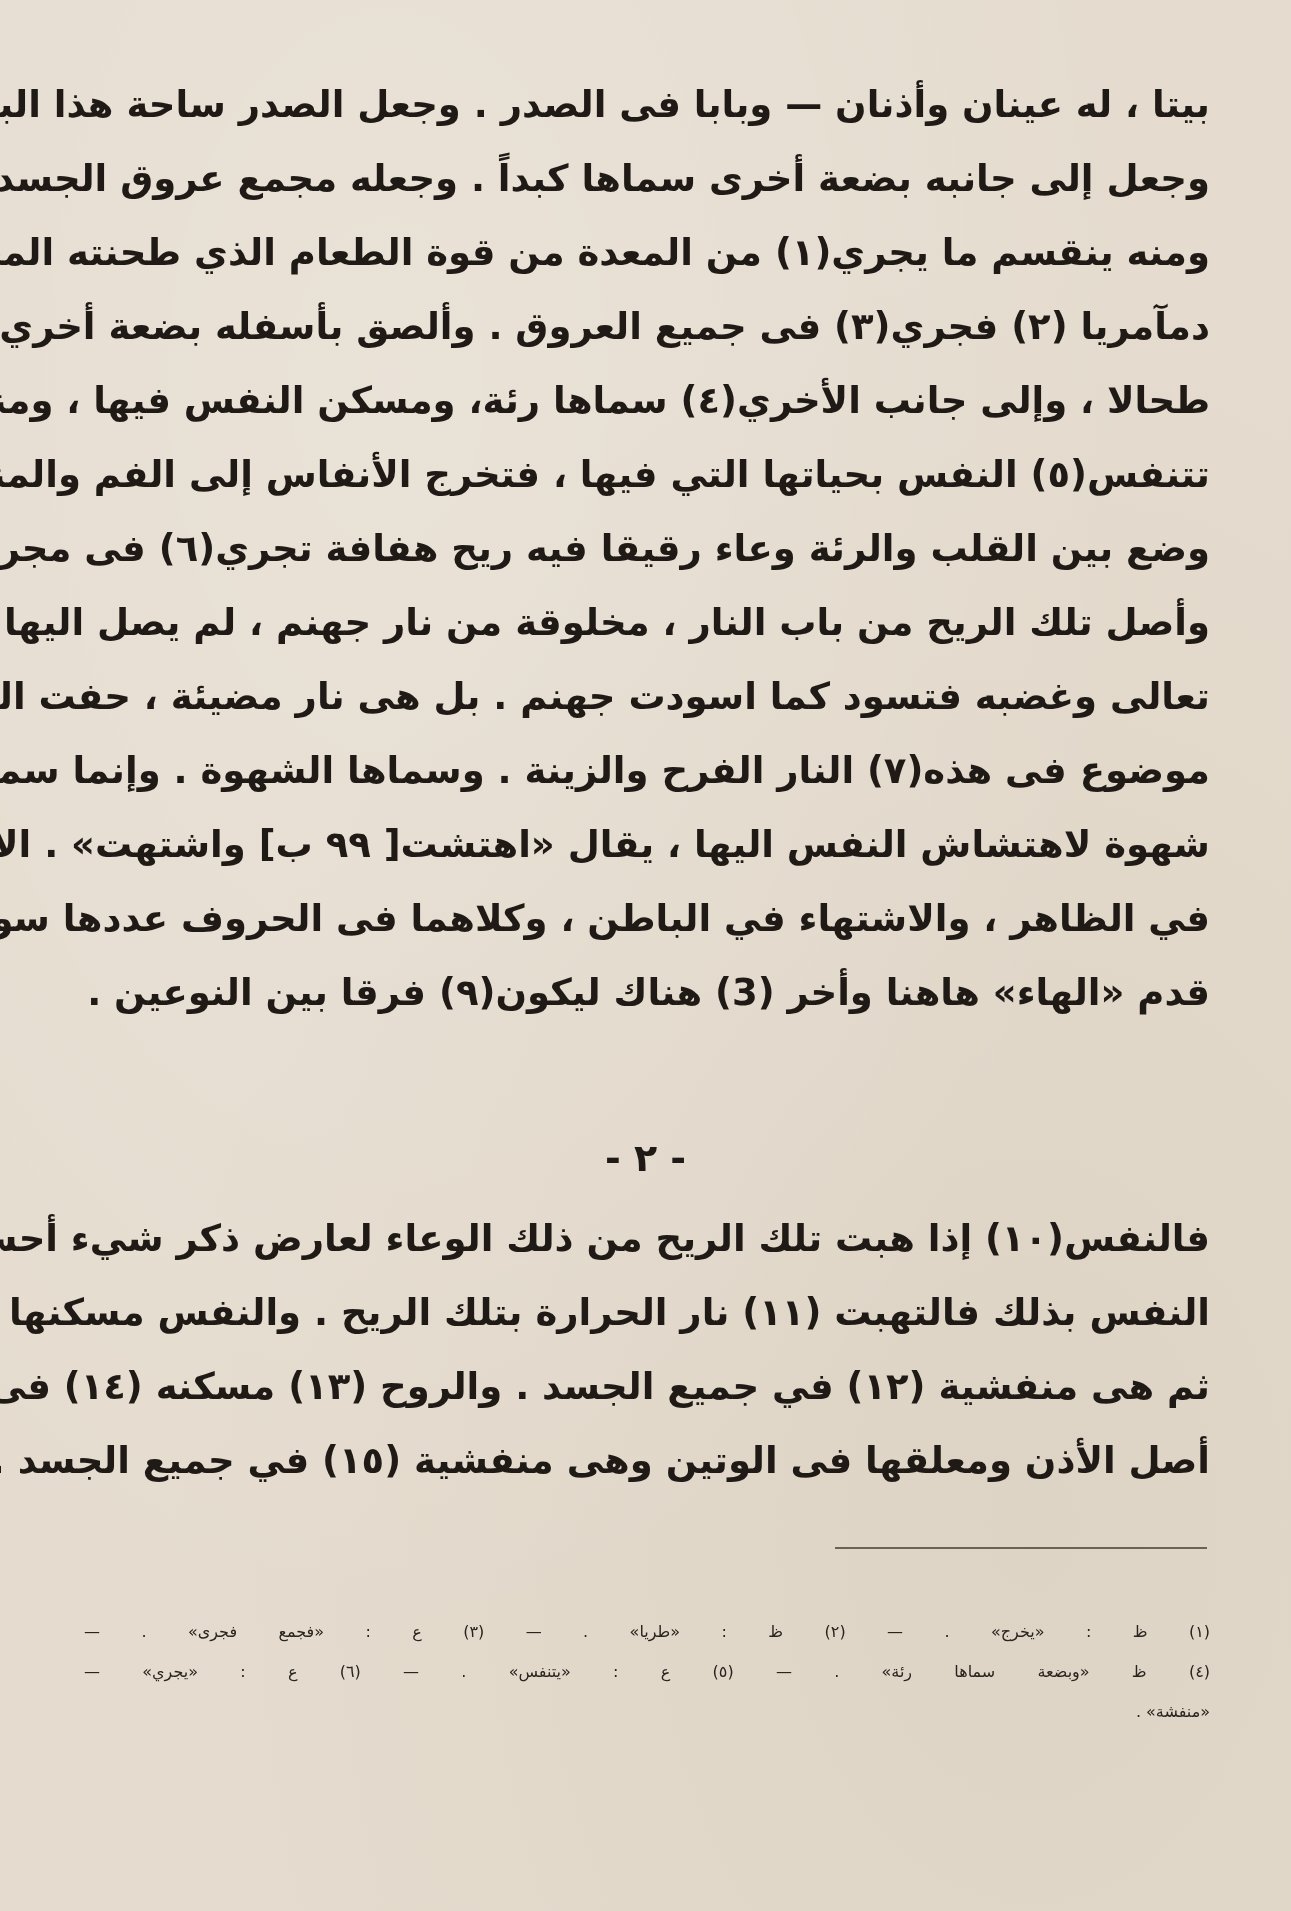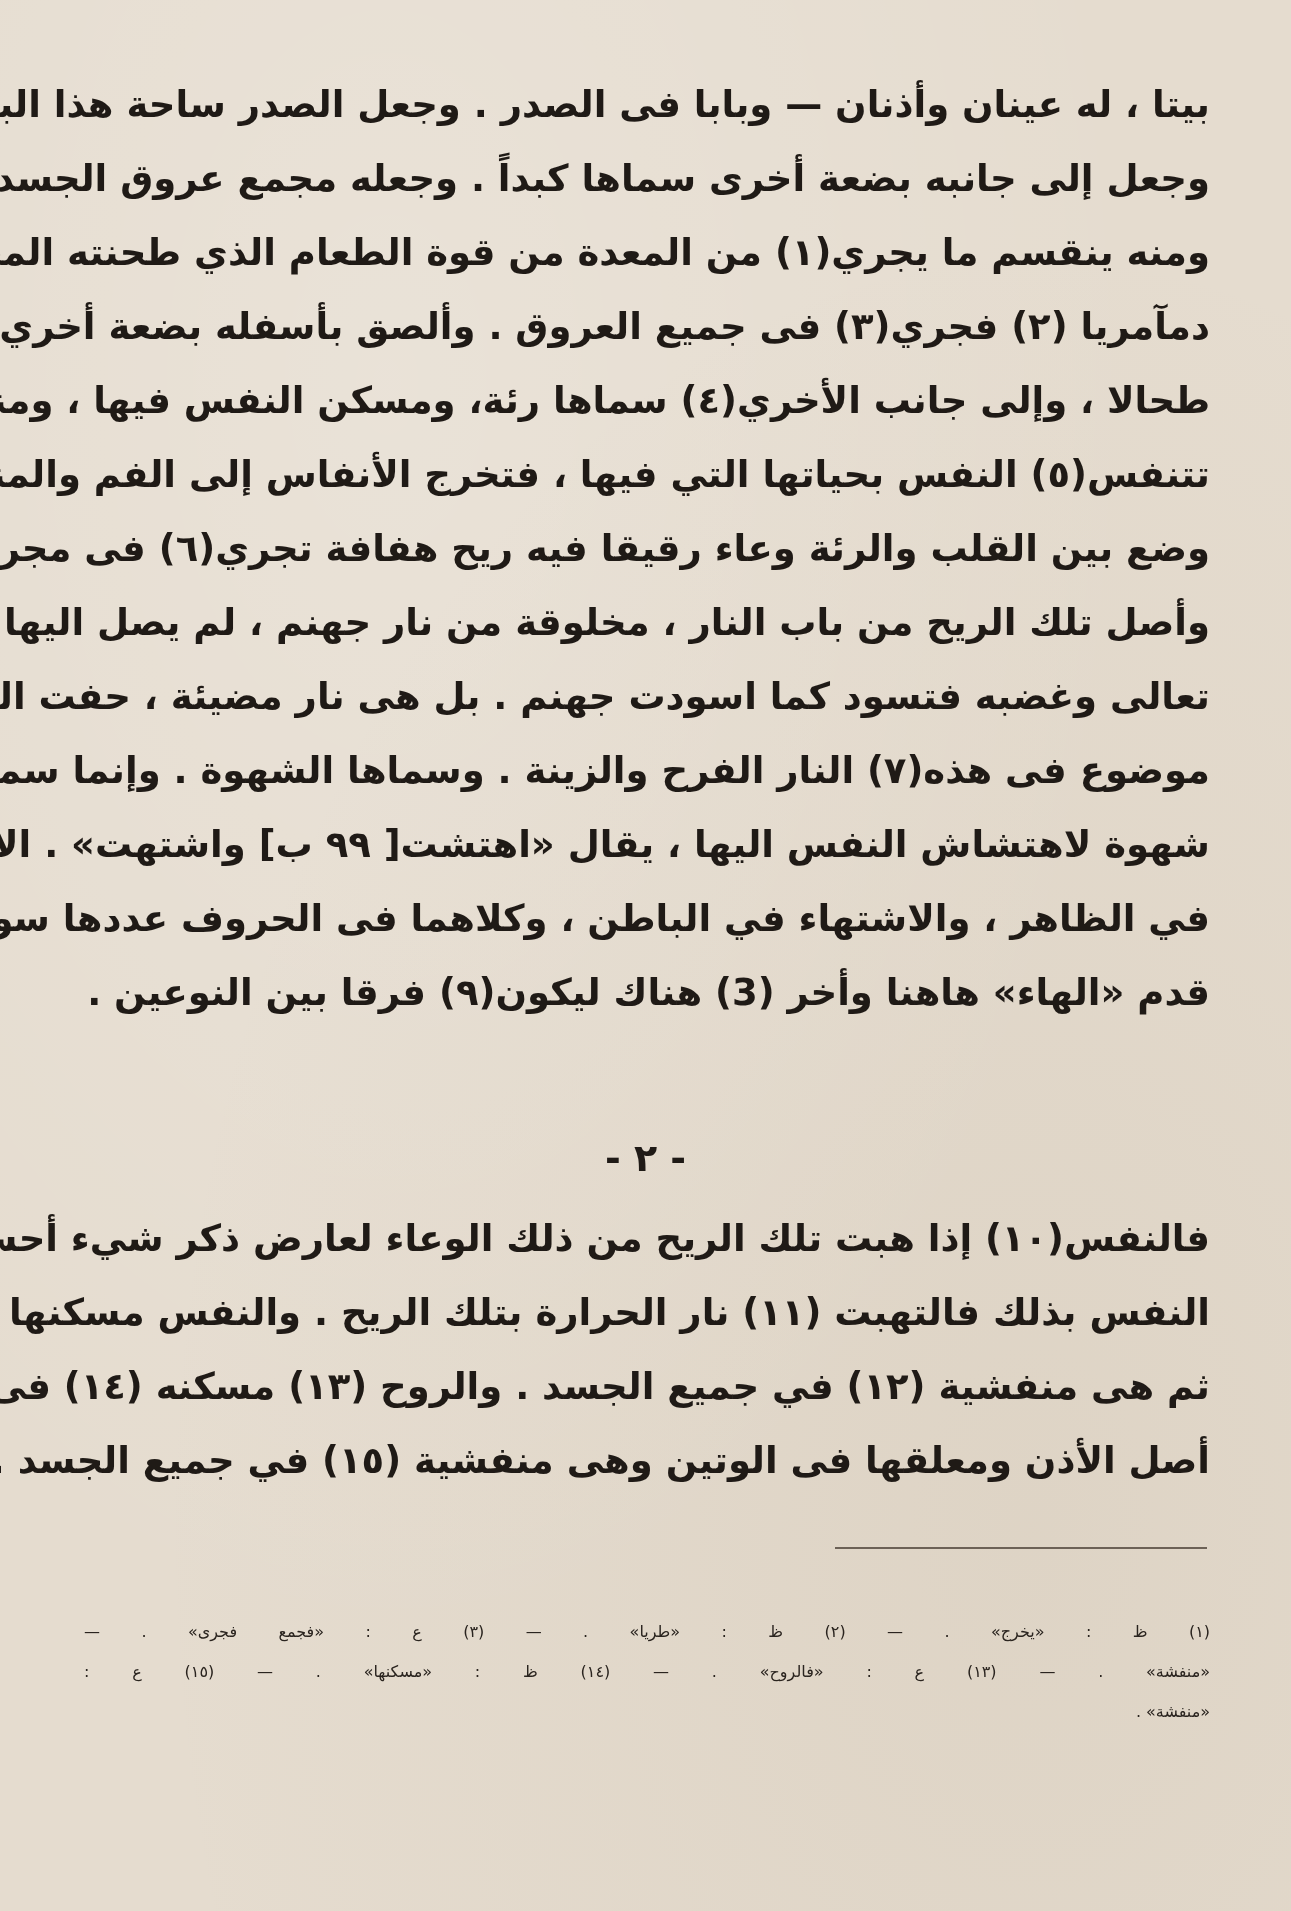--- a/index.html
+++ b/index.html
@@ -118,17 +118,17 @@
     <span class="line">فالنفس(١٠) إذا هبت تلك الريح من ذلك الوعاء لعارض ذكر شيء أحست</span>
     <span class="line">النفس بذلك فالتهبت (١١) نار الحرارة بتلك الريح . والنفس مسكنها في الرئة ،</span>
     <span class="line">ثم هى منفشية (١٢) في جميع الجسد . والروح (١٣) مسكنه (١٤) فى الرأس الي</span>
     <span class="line">أصل الأذن ومعلقها فى الوتين وهى منفشية (١٥) في جميع الجسد . فالروح فيه</span>
   </div>
 
   <div class="separator"></div>
 
   <div class="footnotes">
     <span class="fn-line">(١) ظ : «يخرج» . — (٢) ظ : «طريا» . — (٣) ع : «فجمع فجرى» . —</span>
-    <span class="fn-line">«منفشة» . — (١٣) ع : «فالروح» . — (١٤) ظ : «مسكنها» . — (١٥) ع :</span>
+    <span class="fn-line">(٤) ظ «وبضعة سماها رئة» . — (٥) ع : «يتنفس» . — (٦) ع : «يجري» —</span>
     <span class="fn-line last">«منفشة» .</span>
   </div>
 
 </div>
 
 </body></html>

